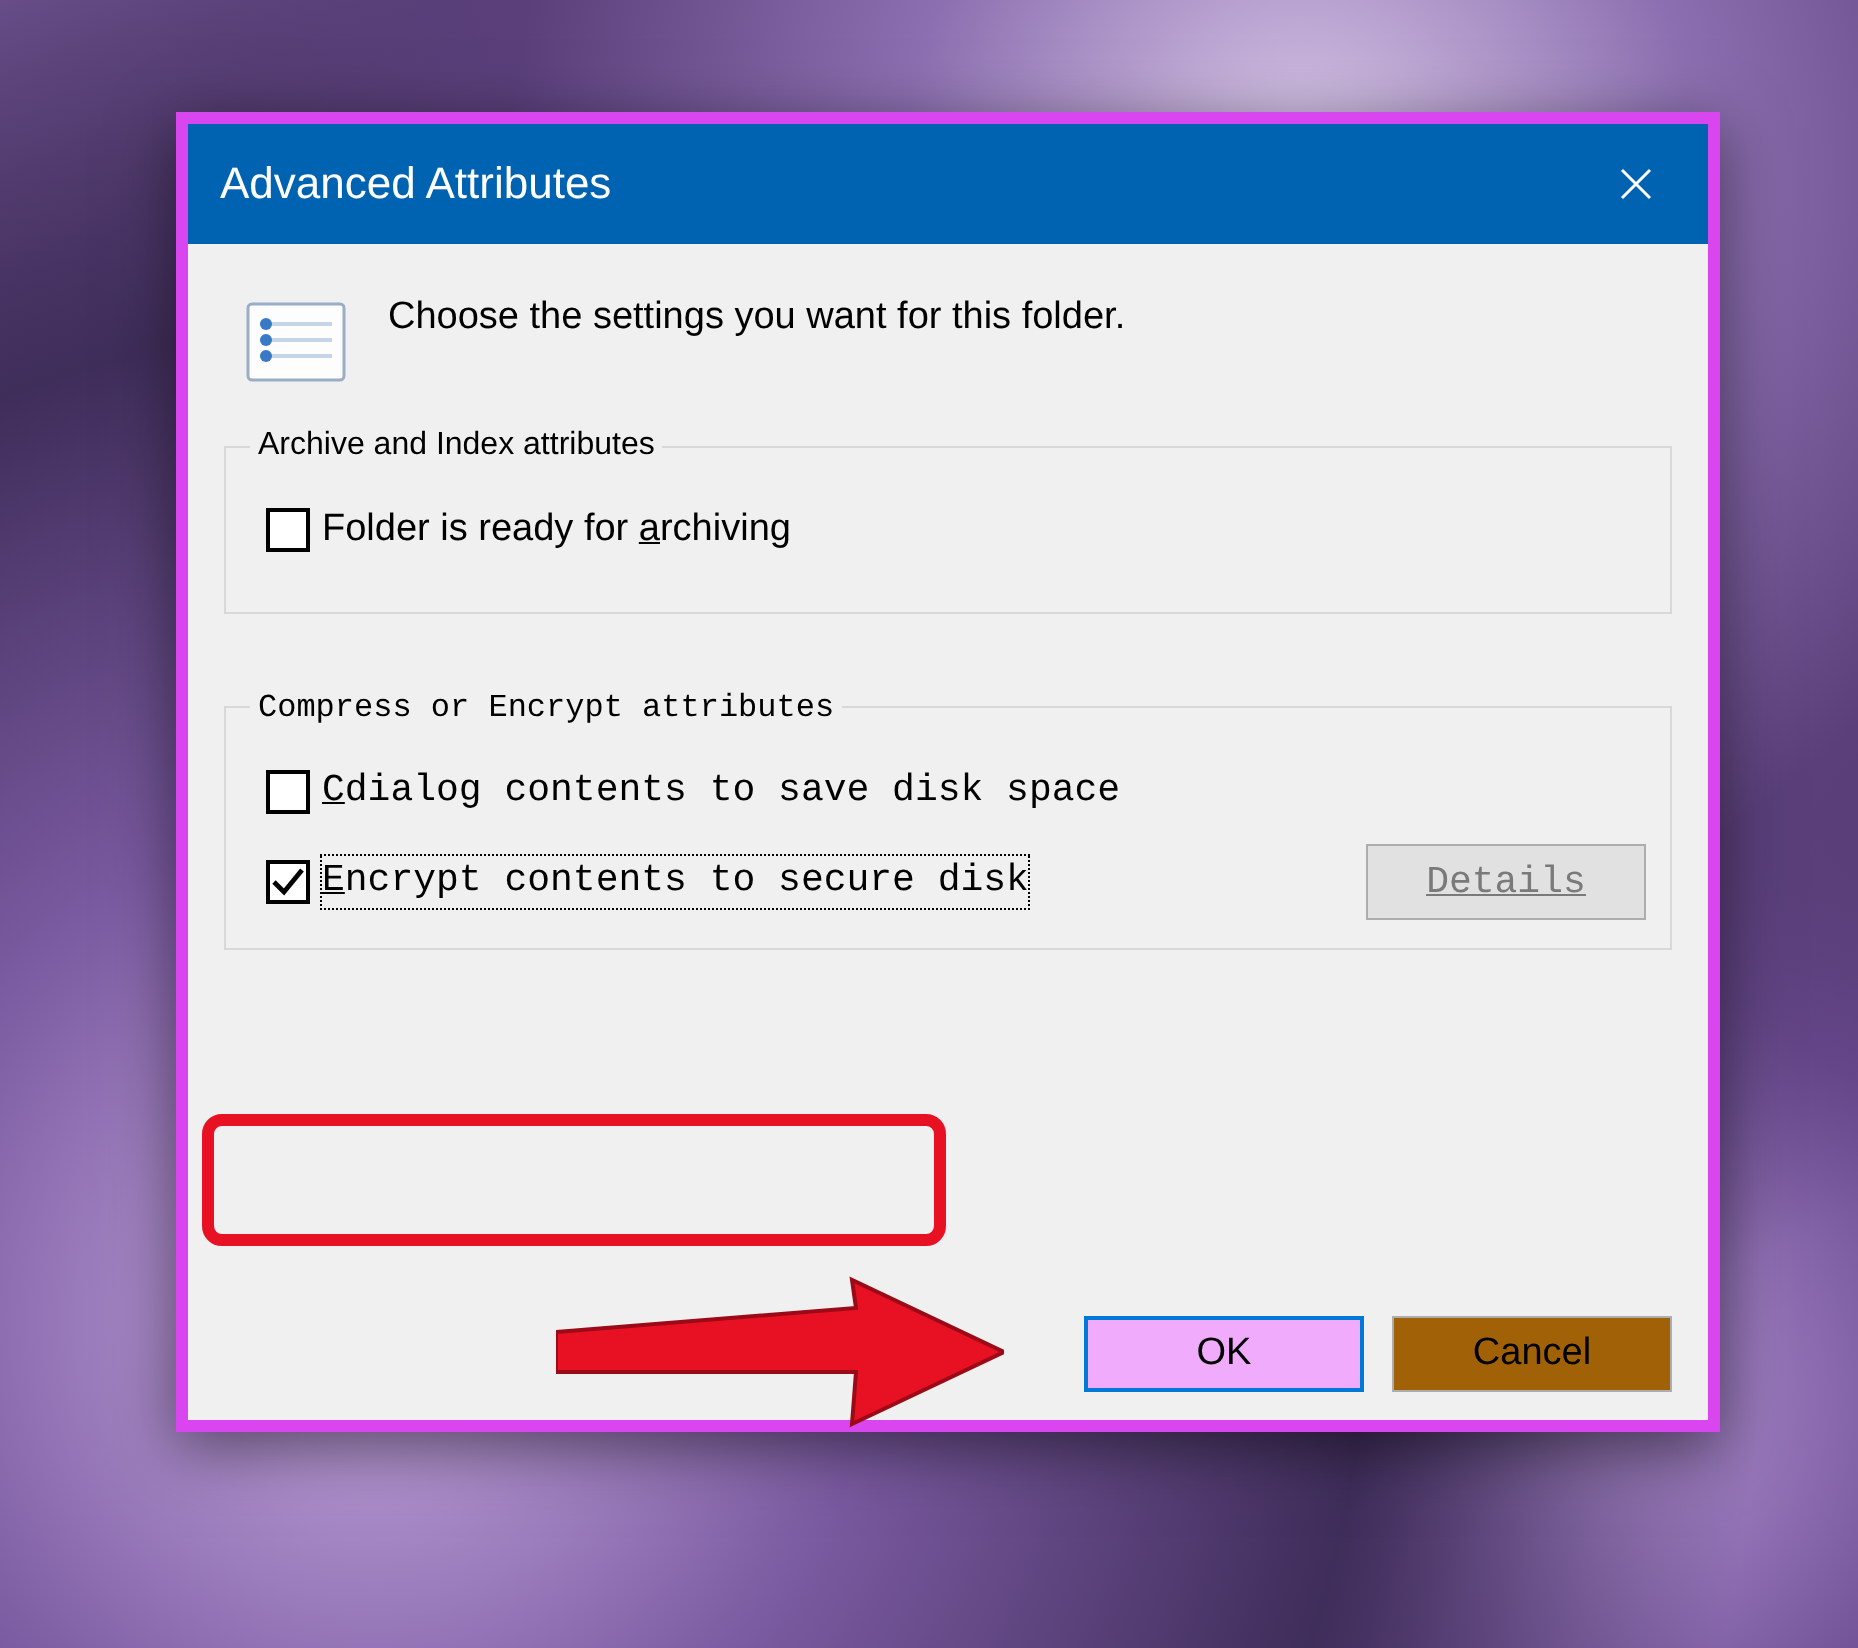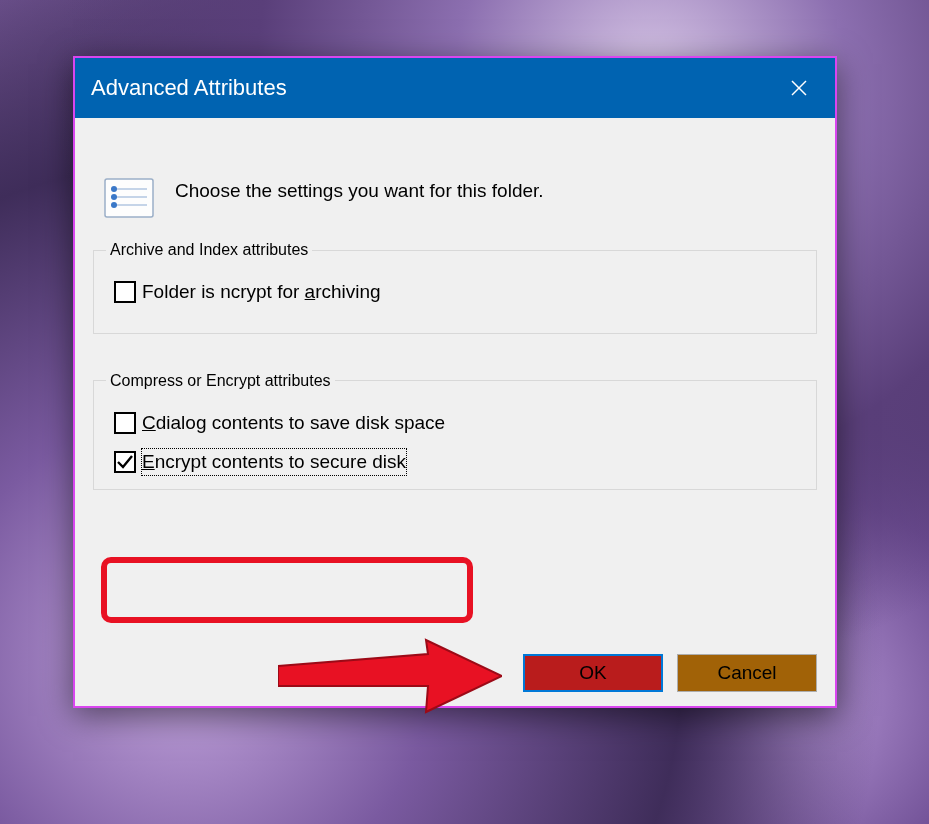--- a/index.html
+++ b/index.html
@@ -18,26 +18,26 @@
     position: absolute;
     inset: 0;
     background:
       radial-gradient(circle at 70% 10%, #d9c8e8 0%, #8c6fb0 20%, #5a3f7a 40%, transparent 60%),
       radial-gradient(circle at 20% 80%, #c6a8e0 0%, #7a5aa0 25%, #3f2d5a 50%, transparent 70%),
       radial-gradient(circle at 85% 85%, #b898d8 0%, #6a4a90 20%, #2f2048 45%, transparent 65%),
       linear-gradient(135deg, #6a4f8a 0%, #3a2a55 40%, #5a407a 70%, #281b3d 100%);
   }
   .dialog {
     position: absolute;
-    left: 73px;
+    left: 88px;
     top: 56px;
     width: 760px;
     height: 648px;
     background: #f0f0f0;
-    border: 2px solid #d946ef;
+    border: 6px solid #d946ef;
     box-shadow: 0 8px 30px rgba(0,0,0,0.5);
   }
   .titlebar {
     height: 60px;
     background: #0063b1;
     display: flex;
     align-items: center;
     justify-content: space-between;
     padding-left: 16px;
     color: #fff;
@@ -56,26 +56,25 @@
   }
   .closebtn svg { stroke: #fff; stroke-width: 1.5; }
   .client {
     padding: 24px 18px 14px 18px;
     background: #f0f0f0;
     height: calc(100% - 60px - 38px);
     box-sizing: border-box;
   }
   .header-row {
     display: flex;
-    align-items: center;
+    align-items: flex-start;
     gap: 20px;
     margin-left: 10px;
     margin-right: 10px;
     margin-bottom: 22px;
-    margin-top: 31px;
   }
   .folder-icon {
     width: 52px;
     height: 42px;
     flex-shrink: 0;
     margin-top: 4px;
   }
   .header-text {
     flex: 1;
     line-height: 1.4;
@@ -134,21 +133,21 @@
     padding: 0 16px;
   }
   .btn:disabled, .btn.disabled {
     color: #7a7a7a;
     cursor: default;
     background: #e1e1e1;
     text-decoration: underline;
   }
   .btn.default {
     border: 2px solid #0078d7;
-    background: #b91c1c;
+    background: #f0abfc;
   }
   .footer {
     position: absolute;
     bottom: 14px;
     right: 18px;
     display: flex;
     gap: 14px;
   }
   
   .highlight-box {
@@ -201,47 +200,50 @@
         <p>Choose the settings you want for this folder.</p>
       </div>
     </div>
 
     <fieldset class="group">
       <legend>Archive and Index attributes</legend>
 
       <div class="chk-row" style="margin-bottom:14px;">
         <div class="chk" id="chk-archive"></div>
         <label class="chk-label">
-          <span>Folder is ncrypt for </span><span class="accel">a</span><span>rchiving</span>
+          <span>Folder is ready for </span><span class="accel">a</span><span>rchiving</span>
         </label>
       </div>
 
     </fieldset>
 
-    <fieldset class="group" style="margin-bottom:16px;">
+    <fieldset class="group" style="margin-bottom:16px;font-family:Liberation Mono, monospace;">
       <legend>Compress or Encrypt attributes</legend>
 
       <div class="chk-row" style="margin-bottom:14px;">
         <div class="chk" id="chk-compress"></div>
         <label class="chk-label">
           <span class="accel">C</span><span>dialog contents to save disk space</span>
         </label>
       </div>
 
       <div style="display:flex; align-items:center; justify-content:space-between;">
         <div class="chk-row" style="margin:0;">
           <div class="chk" id="chk-encrypt">
               <svg width="18" height="18" viewBox="0 0 18 18">
                 <polyline points="2,9 7,14 16,3" fill="none" stroke="#000" stroke-width="2.4"></polyline>
               </svg>
             </div>
           <label class="chk-label focus-dotted">
             <span class="accel">E</span><span>ncrypt contents to secure disk</span>
           </label>
         </div>
+        <button class="btn disabled" disabled="">
+          <span class="accel">Details</span>
+        </button>
       </div>
 
     </fieldset>
 
   </div>
 
   <div class="footer">
     <button class="btn default">OK</button>
     <button class="btn">Cancel</button>
   </div>

